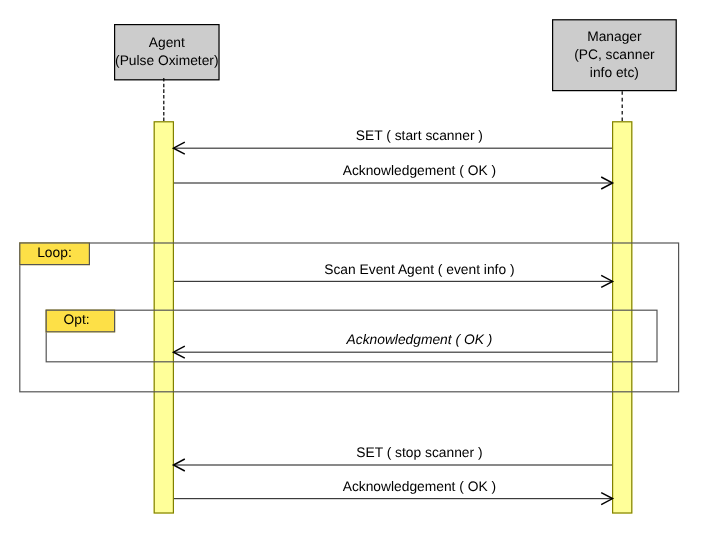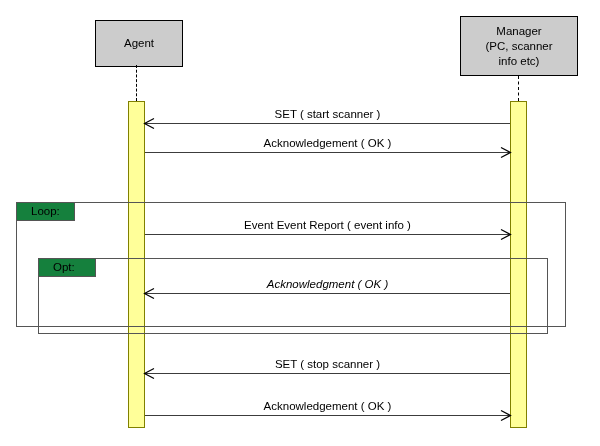--- a/index.html
+++ b/index.html
@@ -29,21 +29,21 @@
     align-items: center;
     justify-content: center;
     text-align: center;
     font-size: 11.5px;
     line-height: 15px;
     color: #000000;
   }
   .participant-box .pline { display: block; white-space: nowrap; }
 
   #agent-box  { left: 95px;  top: 20px; width: 88px; height: 47px; }
-  #manager-box{ left: 460px; top: 16px; width: 118px; height: 60px; }
+  #manager-box{ left: 460px; top: 16px; width: 104px; height: 60px; }
 
   
   .lifeline {
     position: absolute;
     width: 0;
     border-left: 1px dashed #000000;
   }
   #agent-lifeline   { left: 136px; top: 65px; height: 36px; }
   #manager-lifeline { left: 518px; top: 76px; height: 25px; }
 
@@ -58,29 +58,29 @@
   #manager-activation { left: 510px; top: 101px; width: 17px; height: 327px; }
 
   
   .fragment {
     position: absolute;
     box-sizing: border-box;
     border: 1px solid #555555;
     background: transparent;
   }
   #loop-fragment { left: 16px; top: 202px; width: 550px; height: 125px; }
-  #opt-fragment  { left: 38px; top: 258px; width: 510px; height: 76px; }
+  #opt-fragment  { left: 38px; top: 258px; width: 510px; height: 44px; }
 
   .fragment-tab {
     position: absolute;
     left: -1px;
     top: -1px;
     box-sizing: border-box;
     border: 1px solid #555555;
-    background: #15803d;
+    background: #fde047;
     padding: 2px 14px 3px 14px;
     font-size: 11.5px;
     color: #000000;
     white-space: nowrap;
   }
   #loop-fragment .fragment-tab { min-width: 58px; }
   #opt-fragment  .fragment-tab { min-width: 58px; }
 
   
   .message {
@@ -90,38 +90,40 @@
   }
   .msg-label {
     position: absolute;
     bottom: 3px;
     width: 100%;
     text-align: center;
     font-size: 11.5px;
     color: #000000;
     white-space: nowrap;
     line-height: 14px;
+    padding-left: 22px;
   }
   .arrowhead {
     position: absolute;
     width: 11px;
     height: 11px;
     top: -6px;
   }
   .arrowhead svg { display: block; overflow: visible; }
   .arrow-left  { left: -1px; }
   .arrow-right { right: -1px; }
 </style>
 </head>
 <body>
 
 <div id="diagram-root">
 
   <div class="participant-box" id="agent-box">
     <span class="pline">Agent</span>
+    <span class="pline">(Pulse Oximeter)</span>
   </div>
 
   <div class="participant-box" id="manager-box">
     <span class="pline">Manager</span>
     <span class="pline">(PC, scanner</span>
     <span class="pline">info etc)</span>
   </div>
 
   <div class="lifeline" id="agent-lifeline"></div>
   <div class="lifeline" id="manager-lifeline"></div>
@@ -149,38 +151,38 @@
   <div class="message" style="left:145px; top:152px; width:365px;">
     <span class="msg-label">Acknowledgement ( OK )</span>
     <span class="arrowhead arrow-right">
       <svg width="11" height="11" viewBox="0 0 11 11">
         <polyline points="1,0.5 10.5,5.5 1,10.5" fill="none" stroke="#000000" stroke-width="1.2"></polyline>
       </svg>
     </span>
   </div>
 
   <div class="message" style="left:145px; top:234px; width:365px;">
-    <span class="msg-label">Event Event Report ( event info )</span>
+    <span class="msg-label">Scan Event Agent ( event info )</span>
     <span class="arrowhead arrow-right">
       <svg width="11" height="11" viewBox="0 0 11 11">
         <polyline points="1,0.5 10.5,5.5 1,10.5" fill="none" stroke="#000000" stroke-width="1.2"></polyline>
       </svg>
     </span>
   </div>
 
   <div class="message" style="left:145px; top:293px; width:365px;font-style:italic;">
     <span class="msg-label">Acknowledgment ( OK )</span>
     <span class="arrowhead arrow-left">
       <svg width="11" height="11" viewBox="0 0 11 11">
         <polyline points="10,0.5 0.5,5.5 10,10.5" fill="none" stroke="#000000" stroke-width="1.2"></polyline>
       </svg>
     </span>
   </div>
 
-  <div class="message" style="left:145px; top:373px; width:365px;">
+  <div class="message" style="left:145px; top:387px; width:365px;">
     <span class="msg-label">SET ( stop scanner )</span>
     <span class="arrowhead arrow-left">
       <svg width="11" height="11" viewBox="0 0 11 11">
         <polyline points="10,0.5 0.5,5.5 10,10.5" fill="none" stroke="#000000" stroke-width="1.2"></polyline>
       </svg>
     </span>
   </div>
 
   <div class="message" style="left:145px; top:415px; width:365px;">
     <span class="msg-label">Acknowledgement ( OK )</span>

